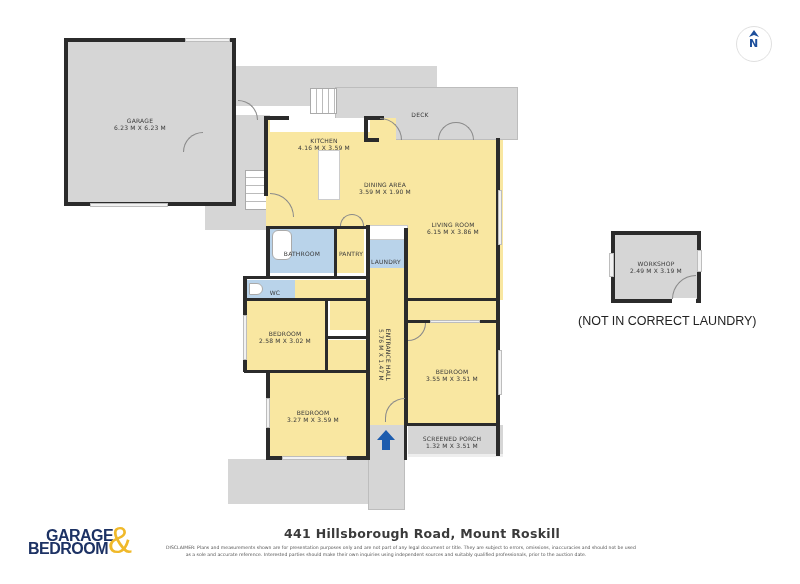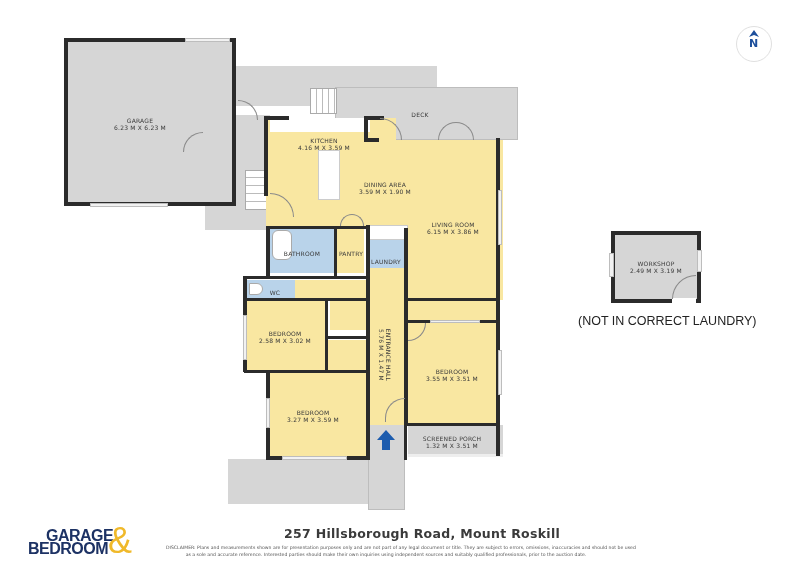--- a/index.html
+++ b/index.html
@@ -180,16 +180,16 @@
     <div class="abs" style="left:0;top:10px;width:33px;text-align:center;font-weight:bold;font-size:11px;color:#1d4f9c;font-family:'DejaVu Sans',sans-serif;">N</div>
   </div>
 </div>
 
 <div class="abs" style="left:0;top:520px;width:800px;height:64px;">
   <div class="abs" style="left:28px;top:8px;width:110px;height:40px;">
     <div class="abs brand" style="left:18px;top:0;">GARAGE</div>
     <div class="abs brand" style="left:0;top:13px;">BEDROOM</div>
     <div class="abs amp" style="left:80px;top:-4px;">&amp;</div>
   </div>
-  <div class="abs address" style="left:284px;top:6px;">257 Hillsborough Road, Mount Roskill</div>
+  <div class="abs address" style="left:284px;top:6px;">441 Hillsborough Road, Mount Roskill</div>
   <div class="abs disc" style="left:166px;top:24px;width:440px;">DISCLAIMER: Plans and measurements shown are for presentation purposes only and are not part of any legal document or title. They are subject to errors, omissions, inaccuracies and should not be used</div>
   <div class="abs disc" style="left:166px;top:31px;width:440px;">as a sole and accurate reference. Interested parties should make their own inquiries using independent sources and suitably qualified professionals, prior to the auction date.</div>
 </div>
 
 </body></html>

